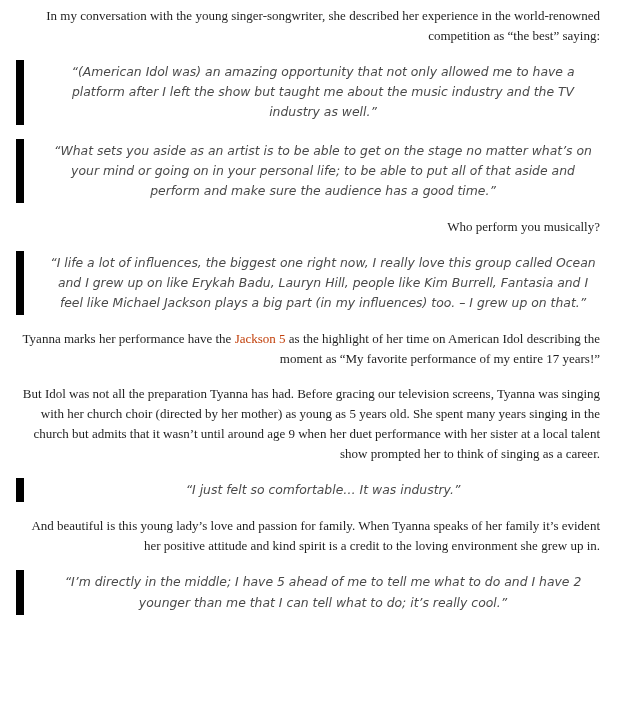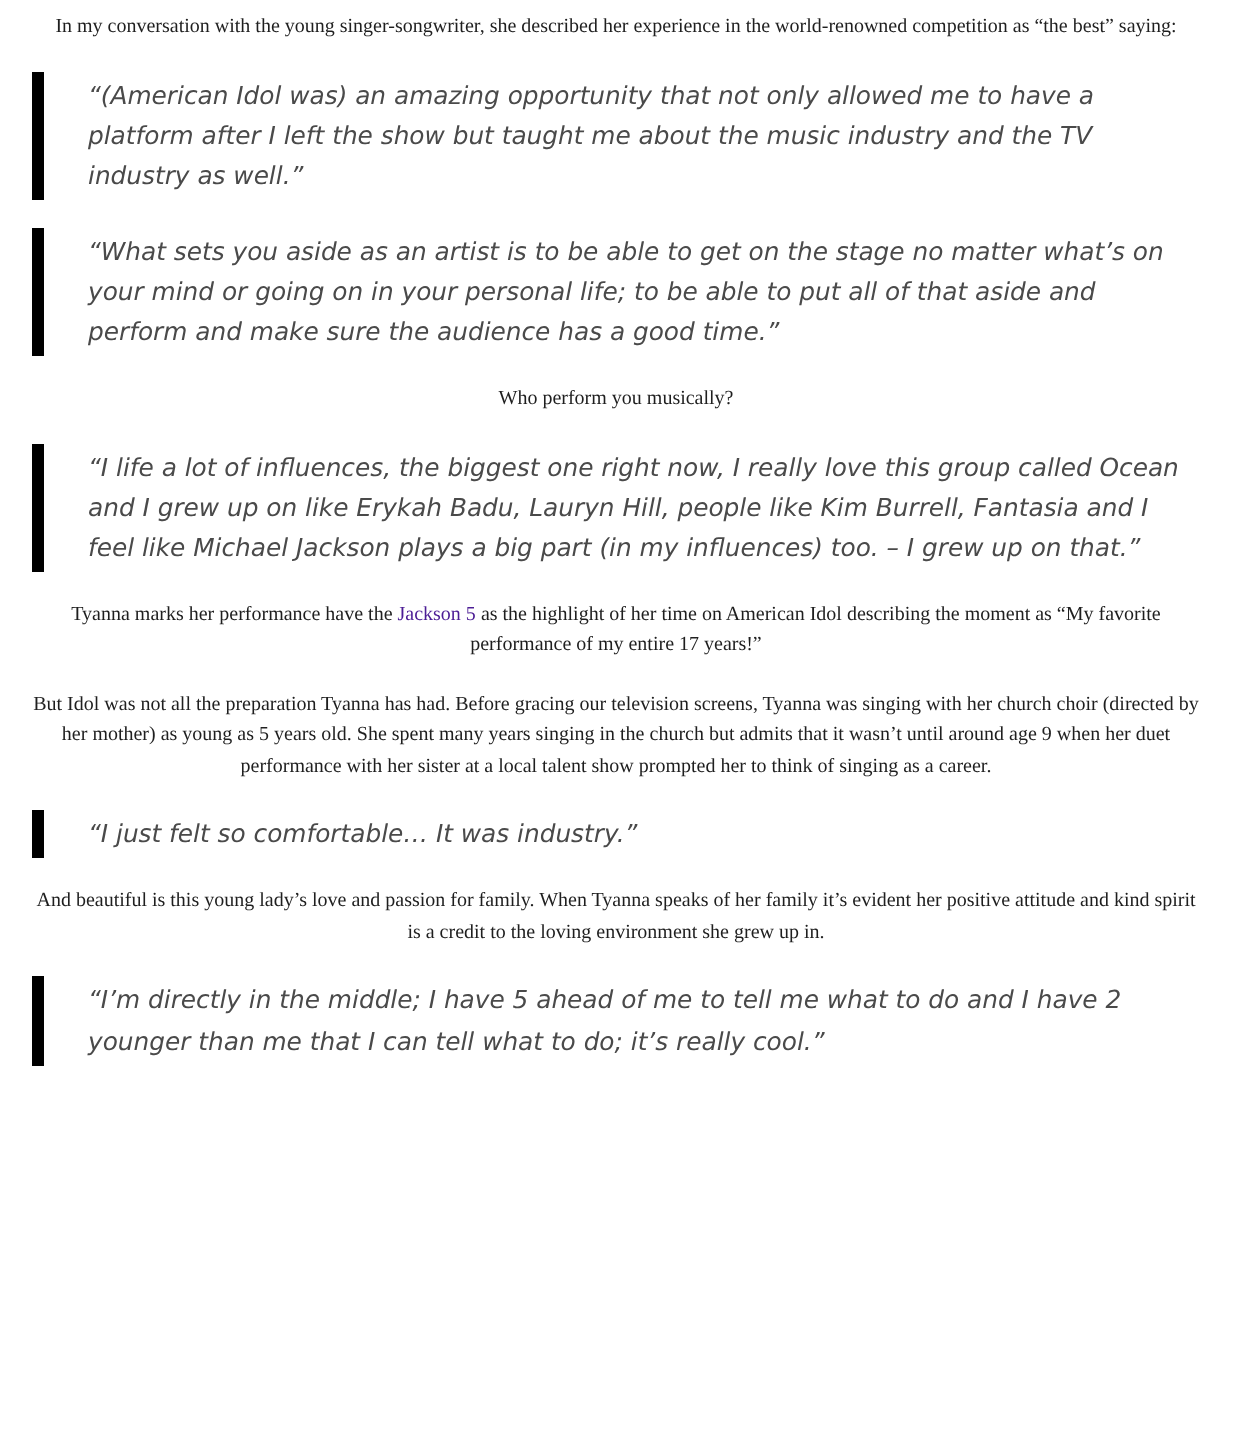--- a/index.html
+++ b/index.html
@@ -14,44 +14,45 @@
     font-family: "Liberation Serif", serif;
     color: #222222;
   }
   .article {
     padding: 6px 20px 0 16px;
     box-sizing: border-box;
     width: 620px;
   }
   p.para {
     font-family: "Liberation Serif", serif;
-    font-size: 10px;
+    font-size: 13px;
     line-height: 1.55;
     color: #1f1f1f;
     margin: 0 0 14px 0;
-    text-align: center;
+    text-align: right;
   }
   p.para:first-child {
     margin-top: 0;
   }
   blockquote.quote {
     margin: 0 0 14px 0;
     padding: 2px 0 2px 22px;
-    border-left: 6px solid #000000;
+    border-left: 8px solid #000000;
+    text-align: center;
   }
   blockquote.quote p {
     margin: 0;
     font-family: "DejaVu Sans", sans-serif;
     font-style: italic;
     font-size: 12.4px;
     line-height: 1.62;
     color: #4a4a4a;
   }
   a.inline-link {
-    color: #4c1d95;
+    color: #c2410c;
     text-decoration: none;
   }
   .clip {
     overflow: hidden;
   }
 </style>
 </head>
 <body>
 
 <div class="article clip">

